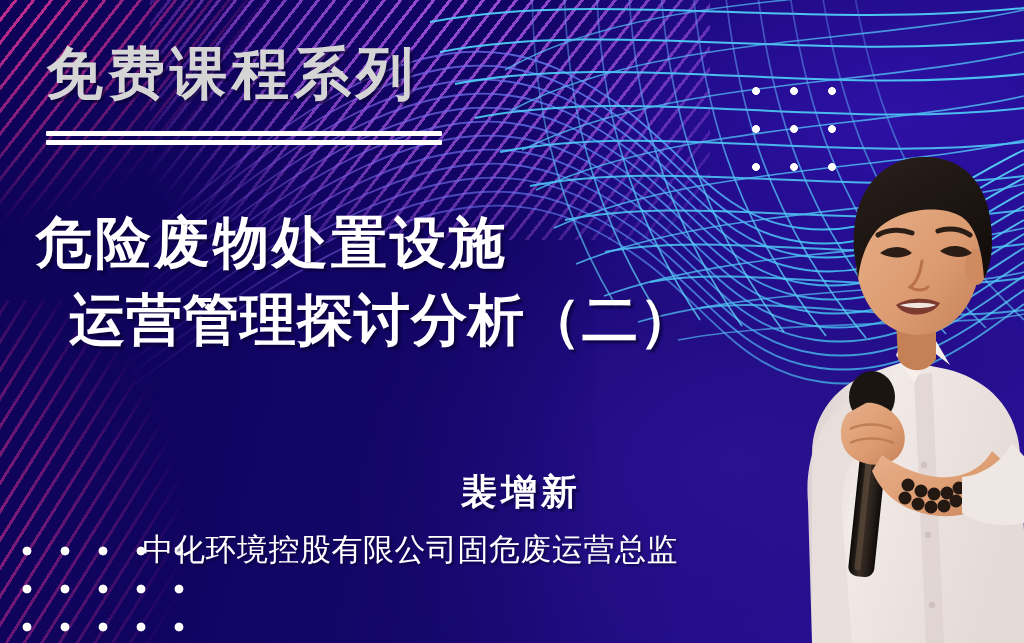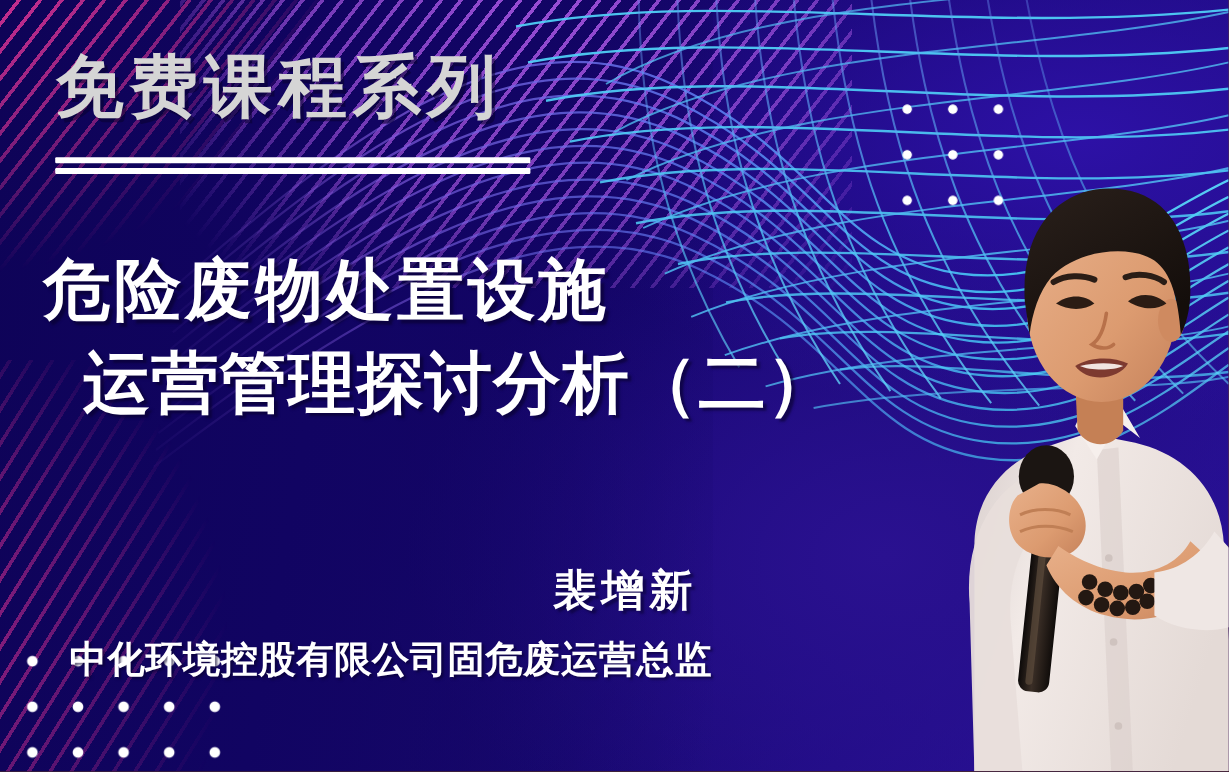--- a/index.html
+++ b/index.html
@@ -155,26 +155,27 @@
     margin-top: 44px;
   }
 
   .affiliations {
     position: absolute;
     left: 58px; top: 529px;
     width: 620px;
   }
   .aff-line {
     font-size: 31px;
-    font-weight: bold;
+    font-weight: normal;
     color: #ffffff;
     letter-spacing: 0.5px;
     line-height: 1.33;
     white-space: nowrap;
     text-shadow: 2px 2px 2px rgba(8,2,44,0.6);
+    text-align: right;
   }
 </style>
 </head>
 <body>
 
 <div id="poster">
 
   <div class="bg-base"></div>
   <div class="bg-left-dark"></div>
 

